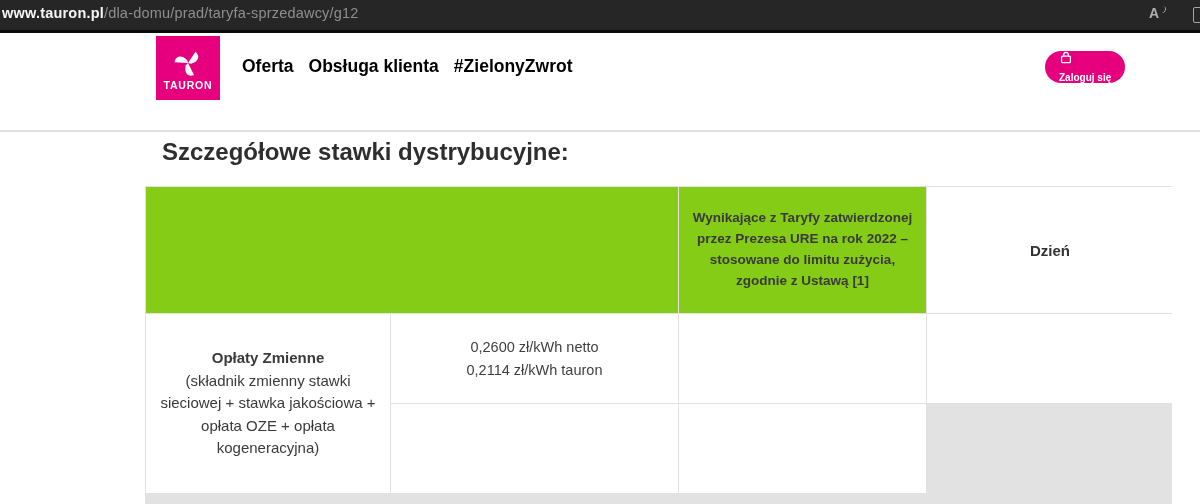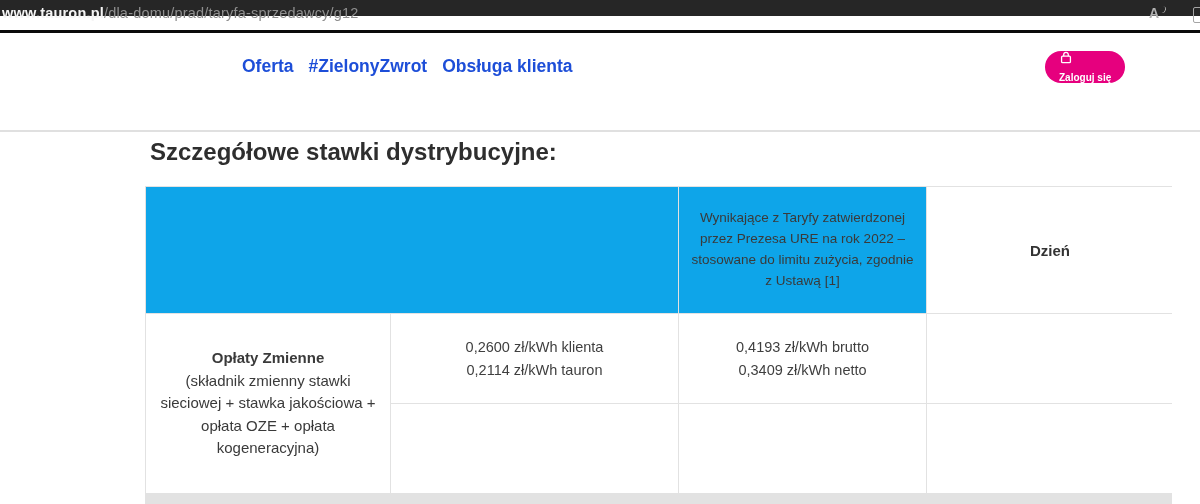--- a/index.html
+++ b/index.html
@@ -1,21 +1,21 @@
 <!DOCTYPE html>
 <html><head>
 <meta charset="utf-8">
 <style>
   * { margin:0; padding:0; box-sizing:border-box; }
   html,body { width:1200px; height:504px; overflow:hidden; background:#fff;
     font-family:"Liberation Sans", sans-serif; }
   .stage { position:relative; width:1200px; height:504px; overflow:hidden; }
 
   
-  .addr-bar { position:absolute; top:0; left:0; width:1200px; height:16px;
+  .addr-bar { position:absolute; top:0; left:0; width:1200px; height:30px;
     background:#262626; display:flex; align-items:center; }
   .url { position:absolute; left:2px; top:5px; font-size:14.5px; letter-spacing:.2px;
     white-space:nowrap; }
   .url .domain { color:#f5f5f5; font-weight:700; }
   .url .path { color:#8f8f8f; }
   .read-aloud { position:absolute; right:34px; top:5px; color:#b0b0b0;
     font-size:14px; font-weight:600; display:flex; align-items:flex-start; }
   .read-aloud .wave { width:6px; height:7px; border-right:1.6px solid #b0b0b0;
     border-radius:0 7px 7px 0; margin-left:1px; margin-top:1px; transform:rotate(14deg); }
   .bookmark-partial { position:absolute; right:-7px; top:7px; width:14px; height:16px;
@@ -24,38 +24,38 @@
 
   
   .site-header { position:absolute; top:33px; left:0; width:1200px; height:97px; background:#fff; }
   .logo { position:absolute; left:156px; top:3px; width:64px; height:64px;
     background:#e6007e; display:flex; flex-direction:column; align-items:center;
     justify-content:center; cursor:pointer; }
   .logo svg { display:block; margin-top:2px; }
   .logo .logo-word { color:#fff; font-size:10.5px; font-weight:700; letter-spacing:.8px; margin-top:1px; }
   .nav { position:absolute; left:242px; top:0; height:66px; display:flex;
     align-items:center; gap:15px; }
-  .nav .nav-item { font-size:17.5px; font-weight:700; color:#1d4ed8; cursor:pointer; white-space:nowrap; }
+  .nav .nav-item { font-size:17.5px; font-weight:700; color:#000000; cursor:pointer; white-space:nowrap; }
   .login-btn { position:absolute; left:1045px; top:18px; height:32px; border:none;
     border-radius:16px; background:#e6007e; color:#fff; display:flex; 
     gap:8px; padding:0 14px; font-size:10px; font-weight:700;
     font-family:"Liberation Sans", sans-serif; cursor:pointer;flex-direction:column; }
   .header-divider { position:absolute; top:130px; left:0; width:1200px; height:2px; background:#e0e0e0; }
 
   
-  .page-title { position:absolute; left:150px; top:138px; font-size:24px;
+  .page-title { position:absolute; left:162px; top:138px; font-size:24px;
     font-weight:700; color:#2e2e2e; }
 
   .rates-table { position:absolute; left:145px; top:186px; width:1027px;
     display:grid; grid-template-columns:244px 287px 247px 246px;
     grid-template-rows:126px 89px 89px 70px; gap:1px;
     background:#e2e2e2; border:1px solid #e2e2e2; }
   .cell { background:#fff; display:flex; flex-direction:column;
     align-items:center; justify-content:center; text-align:center; color:#3a3a3a; }
-  .cell.head { background:#0ea5e9; font-size:13.5px; font-weight:400;
+  .cell.head { background:#84cc16; font-size:13.5px; font-weight:700;
     line-height:1.55; padding:0 10px; }
   .h-merged { grid-column:1 / 3; grid-row:1; background:#ececec; }
   .h-2022 { grid-column:3; grid-row:1; }
   .h-2023 { grid-column:4; grid-row:1; }
   .group-cell { grid-column:1; grid-row:2 / 4; padding:0 12px; line-height:1.5; font-size:15px; }
   .group-cell .group-title { font-weight:700; }
   .label-cell { font-size:15px; font-weight:700; color:#333; }
   .val-cell { font-size:14.5px; color:#3f3f3f; line-height:1.55; }
   .empty-cell { background:#fff; }
 </style>
@@ -70,24 +70,34 @@
     </div>
     <div class="read-aloud">
       <span>A</span>
       <span class="wave"></span>
     </div>
     <div class="bookmark-partial"></div>
   </div>
   <div class="addr-strip"></div>
 
   <div class="site-header">
+    <div class="logo">
+      <svg width="32" height="30" viewBox="0 0 40 40">
+        <g fill="#ffffff">
+          <path d="M20 20 L30 5 C36 10 35 18 24 21 Z"></path>
+          <path d="M20 20 L30 5 C36 10 35 18 24 21 Z" transform="rotate(120 20 20)"></path>
+          <path d="M20 20 L30 5 C36 10 35 18 24 21 Z" transform="rotate(240 20 20)"></path>
+        </g>
+      </svg>
+      <span class="logo-word">TAURON</span>
+    </div>
     <nav class="nav">
       <span class="nav-item">Oferta</span>
+      <span class="nav-item">Obsługa klienta</span>
       <span class="nav-item">#ZielonyZwrot</span>
-      <span class="nav-item">Obsługa klienta</span>
     </nav>
     <button class="login-btn">
       <svg width="14" height="16" viewBox="0 0 18 20">
         <rect x="2.2" y="8" width="13.6" height="10" rx="1.6" fill="none" stroke="#ffffff" stroke-width="2"></rect>
         <path d="M5.5 8 V5.5 a3.5 3.5 0 0 1 7 0 V8" fill="none" stroke="#ffffff" stroke-width="2"></path>
       </svg>
       <span>Zaloguj się</span>
     </button>
   </div>
   <div class="header-divider"></div>
@@ -98,26 +108,22 @@
     <div class="cell head h-merged"></div>
     <div class="cell head h-2022">Wynikające z Taryfy zatwierdzonej przez Prezesa URE na rok 2022 – stosowane do limitu zużycia, zgodnie z Ustawą [1]</div>
 
     <div class="cell group-cell">
       <span class="group-title">Opłaty Zmienne</span>
       <span class="group-subtitle">(składnik zmienny stawki sieciowej + stawka jakościowa + opłata OZE + opłata kogeneracyjna)</span>
     </div>
 
     <div class="cell label-cell">Dzień</div>
     <div class="cell val-cell">
-      <span>0,2600 zł/kWh klienta</span>
+      <span>0,2600 zł/kWh netto</span>
       <span>0,2114 zł/kWh tauron</span>
-    </div>
-    <div class="cell val-cell">
-      <span>0,4193 zł/kWh brutto</span>
-      <span>0,3409 zł/kWh netto</span>
     </div>
 
 
     <div class="cell empty-cell"></div>
     <div class="cell empty-cell"></div>
     <div class="cell empty-cell"></div>
     <div class="cell empty-cell"></div>
   </div>
 
 </div>

